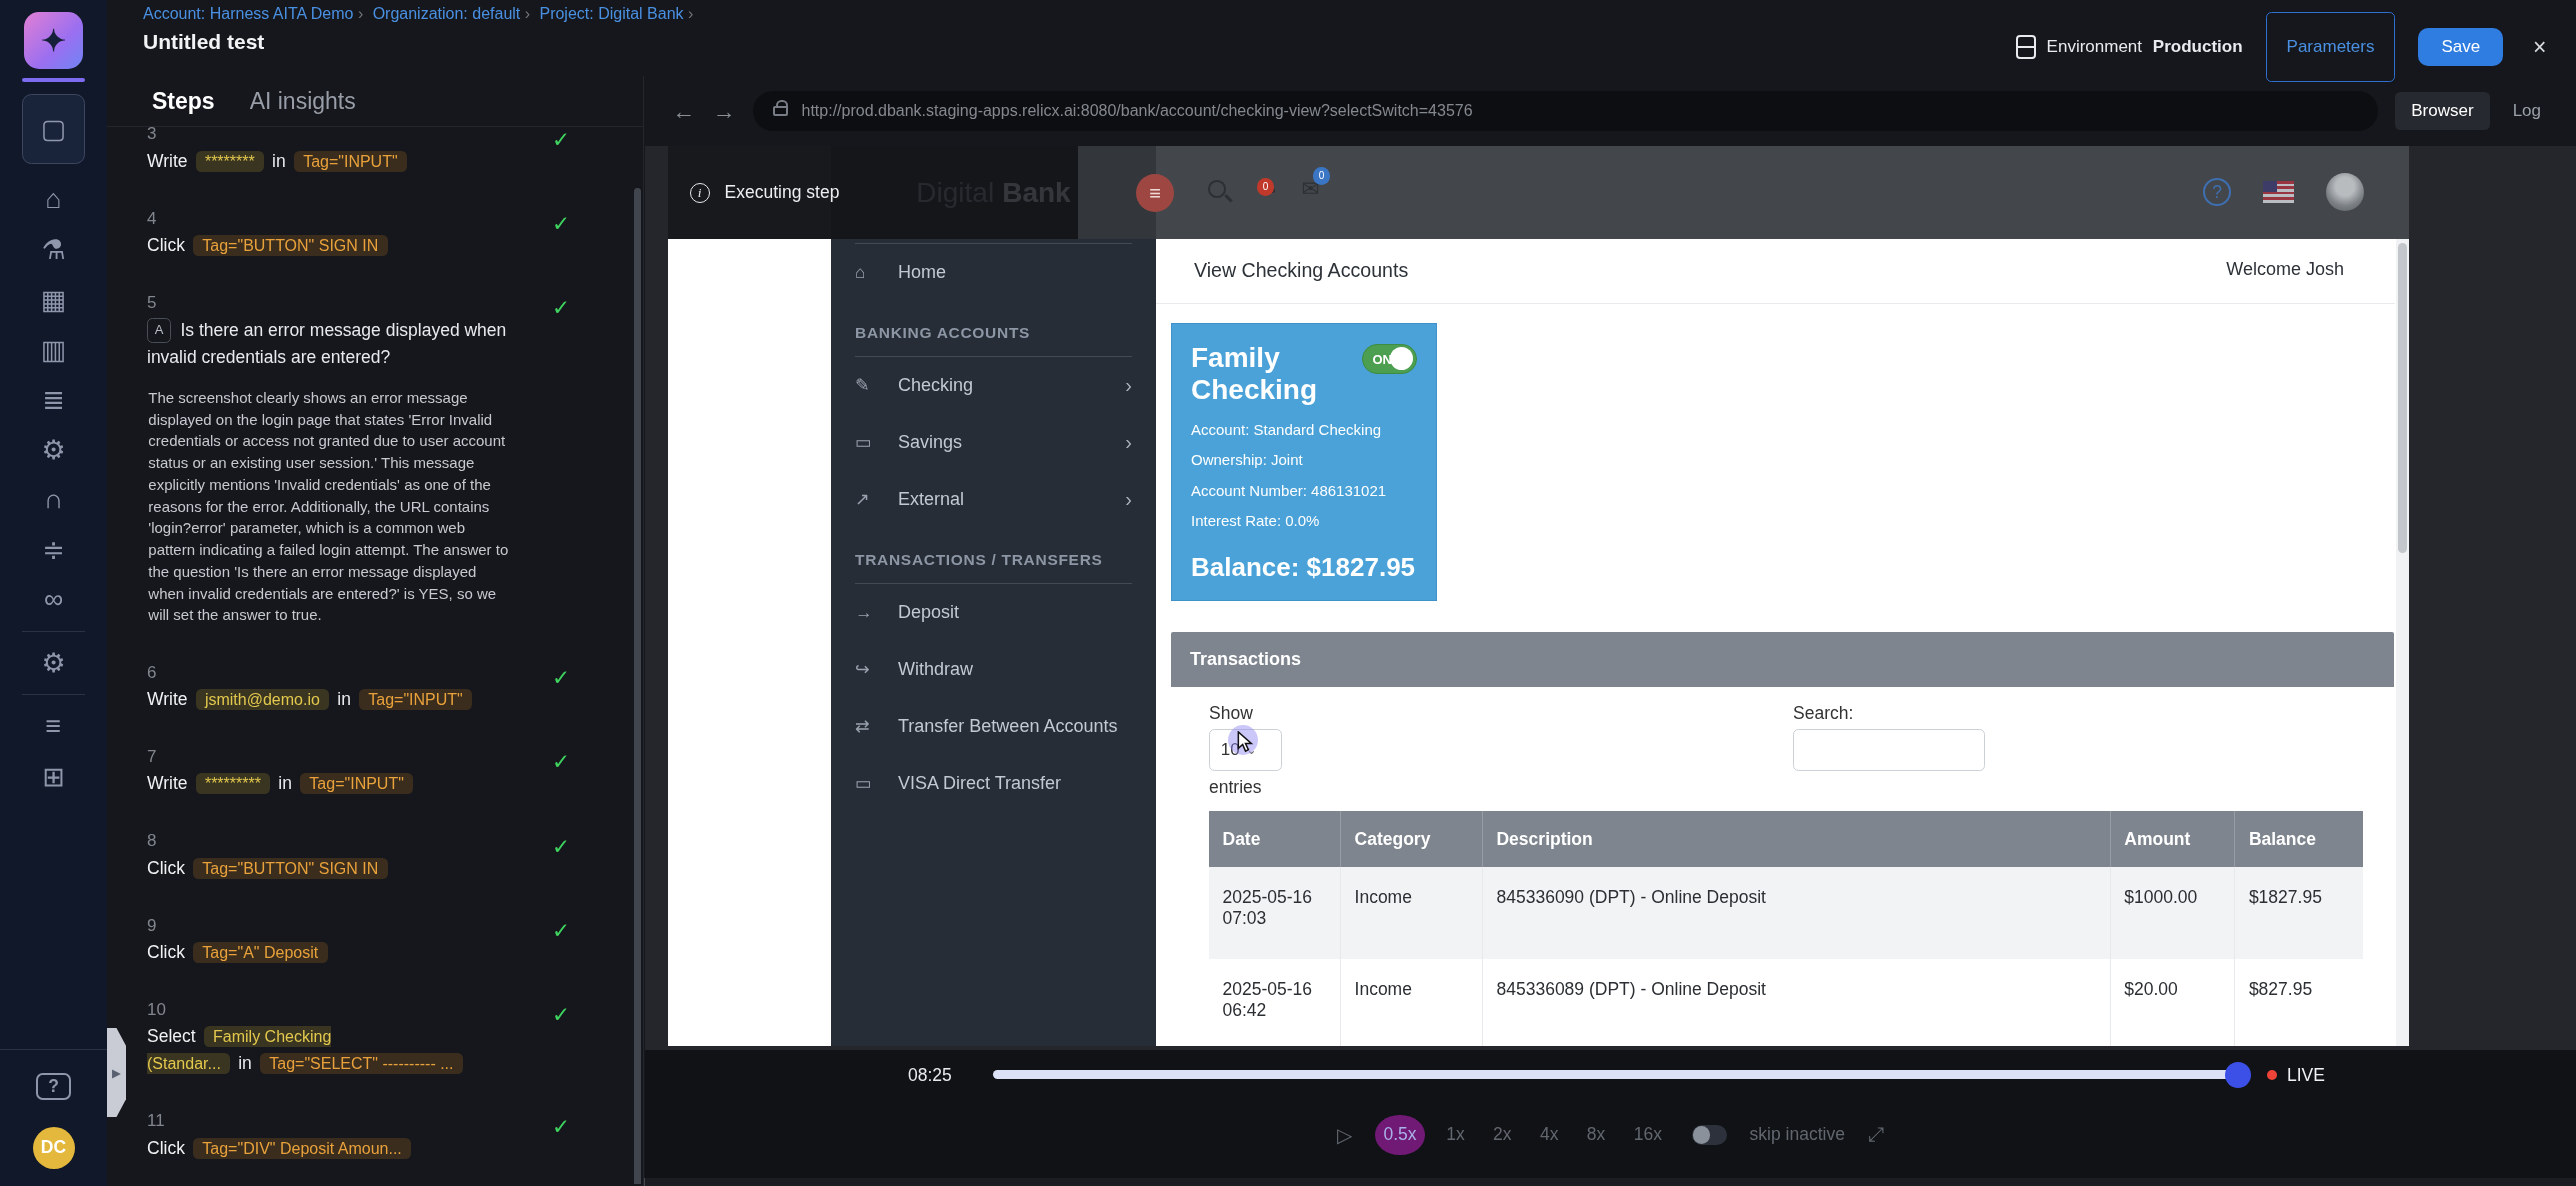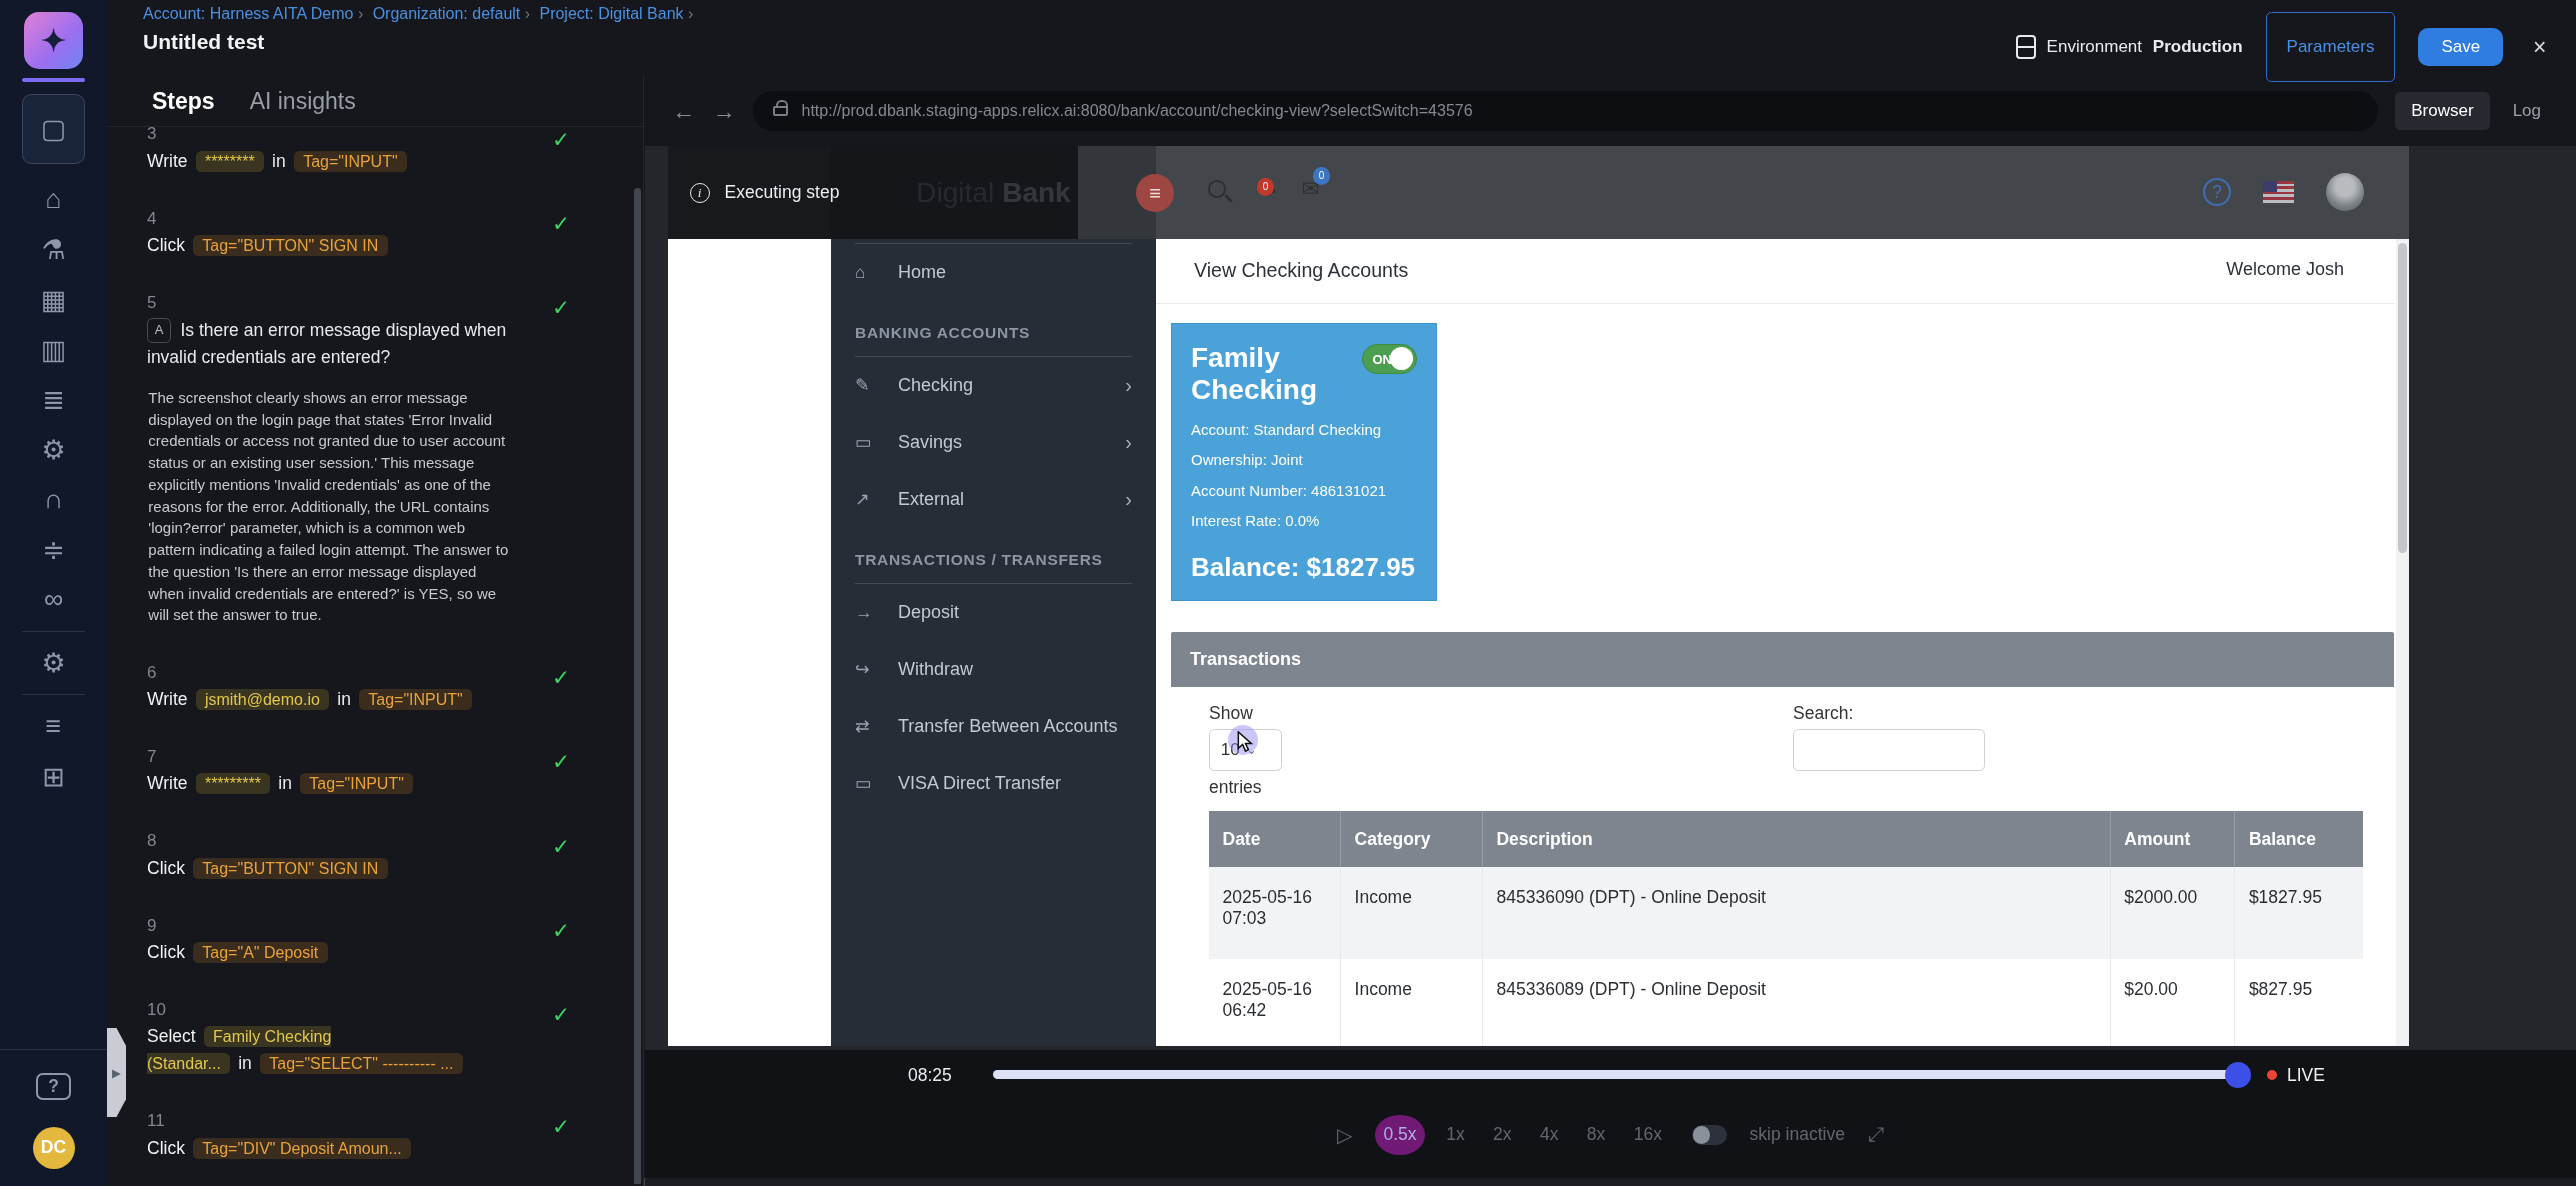--- a/index.html
+++ b/index.html
@@ -484,21 +484,21 @@
                   <th>Amount</th>
                   <th>Balance</th>
                 </tr>
             </thead>
             <tbody>
 
                 <tr class="txrow odd">
                   <td>2025-05-16 07:03</td>
                   <td>Income</td>
                   <td>845336090 (DPT) - Online Deposit</td>
-                  <td>$2000.00</td>
+                  <td>$1000.00</td>
                   <td>$1827.95</td>
                 </tr>
 
                 <tr class="txrow even">
                   <td>2025-05-16 06:42</td>
                   <td>Income</td>
                   <td>845336089 (DPT) - Online Deposit</td>
                   <td>$20.00</td>
                   <td>$827.95</td>
                 </tr>

